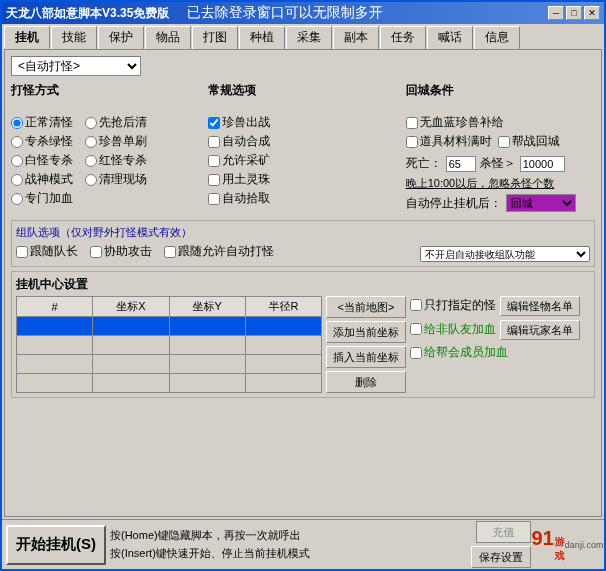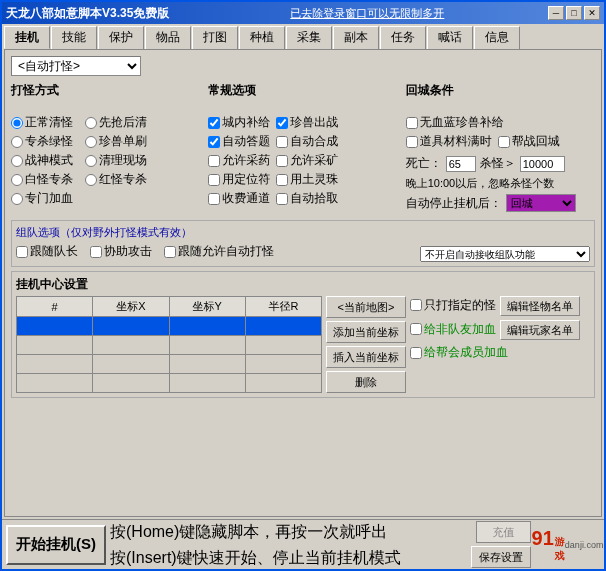--- a/index.html
+++ b/index.html
@@ -28,23 +28,22 @@
       color: white;
       font-size: 12px;
       flex-shrink: 0;
     }
     .title-bar-text {
       flex: 1;
       font-weight: bold;
     }
     .title-bar-middle {
       flex: 2;
-      text-align: center;
-      font-size: 11px;
-      text-decoration: underline;
+      text-align: left;
+      font-size: 14px;
     }
     .title-bar-buttons {
       display: flex;
       gap: 2px;
     }
     .tb-btn {
       width: 16px;
       height: 14px;
       background: #d4d0c8;
       border: 1px solid #888;
@@ -264,21 +263,21 @@
       border-top-color: #fff;
       border-left-color: #fff;
       border-bottom-color: #555;
       border-right-color: #555;
       cursor: pointer;
       font-size: 15px;
       font-weight: bold;
     }
     .hint-text {
       flex: 1;
-      font-size: 16px;
+      font-size: 11px;
       line-height: 1.6;
       color: #000;
     }
     .save-btn {
       width: 60px;
       height: 22px;
       background: #d4d0c8;
       border: 1px solid;
       border-top-color: #fff;
       border-left-color: #fff;
@@ -386,62 +385,45 @@
           <div class="radio-row">
             <label class="radio-item">
               <input type="radio" name="fightmode" style=""> 专杀绿怪
             </label>
             <label class="radio-item">
               <input type="radio" name="fightmode" style=""> 珍兽单刷
             </label>
           </div>
           <div class="radio-row">
             <label class="radio-item">
+              <input type="radio" name="fightmode" style=""> 白怪专杀
+            </label>
+            <label class="radio-item">
+              <input type="radio" name="fightmode" style=""> 红怪专杀
+            </label>
+          </div>
+          <div class="radio-row">
+            <label class="radio-item">
               <input type="radio" name="fightmode" style=""> 战神模式
             </label>
             <label class="radio-item">
               <input type="radio" name="fightmode" style=""> 清理现场
-            </label>
-          </div>
-          <div class="radio-row">
-            <label class="radio-item">
-              <input type="radio" name="fightmode" style=""> 白怪专杀
-            </label>
-            <label class="radio-item">
-              <input type="radio" name="fightmode" style=""> 红怪专杀
             </label>
           </div>
           <div class="radio-row">
             <label class="radio-item">
               <input type="radio" name="fightmode" style=""> 专门加血
             </label>
           </div>
         </div>
       </div>
 
       <div class="col-section">
         <div class="section-label">常规选项</div>
         <div style="display:flex; gap:6px;">
-          <div>
-            <label class="check-item">
-              <input type="checkbox" checked="" style=""> 城内补给
-            </label>
-            <label class="check-item">
-              <input type="checkbox" checked="" style=""> 自动答题
-            </label>
-            <label class="check-item">
-              <input type="checkbox" style=""> 允许采药
-            </label>
-            <label class="check-item">
-              <input type="checkbox" style=""> 用定位符
-            </label>
-            <label class="check-item">
-              <input type="checkbox" style=""> 收费通道
-            </label>
-          </div>
           <div>
             <label class="check-item">
               <input type="checkbox" checked="" style=""> 珍兽出战
             </label>
             <label class="check-item">
               <input type="checkbox" style=""> 自动合成
             </label>
             <label class="check-item">
               <input type="checkbox" style=""> 允许采矿
             </label>
@@ -467,21 +449,21 @@
           <label class="check-item">
             <input type="checkbox" style=""> 帮战回城
           </label>
         </div>
         <div class="row" style="margin-top:3px; gap:4px;">
           <span>死亡：</span>
           <input type="text" class="inline-input" value="65" style="width: 30px;">
           <span>杀怪＞</span>
           <input type="text" class="inline-input" value="10000" style="width: 45px;">
         </div>
-        <div class="check-item" style="margin-top:2px; font-size:11px; color:#000;">晚上10:00以后，忽略杀怪个数</div>
+        <div class="check-item" style="margin-top:2px; font-size:11px; color:#000;text-decoration:underline;">晚上10:00以后，忽略杀怪个数</div>
         <div class="row" style="margin-top:3px; gap:4px; flex-wrap:wrap;">
           <span>自动停止挂机后：</span>
           <select class="return-select">
             <option>回城</option>
             <option>退出</option>
           </select>
         </div>
       </div>
     </div>
 

